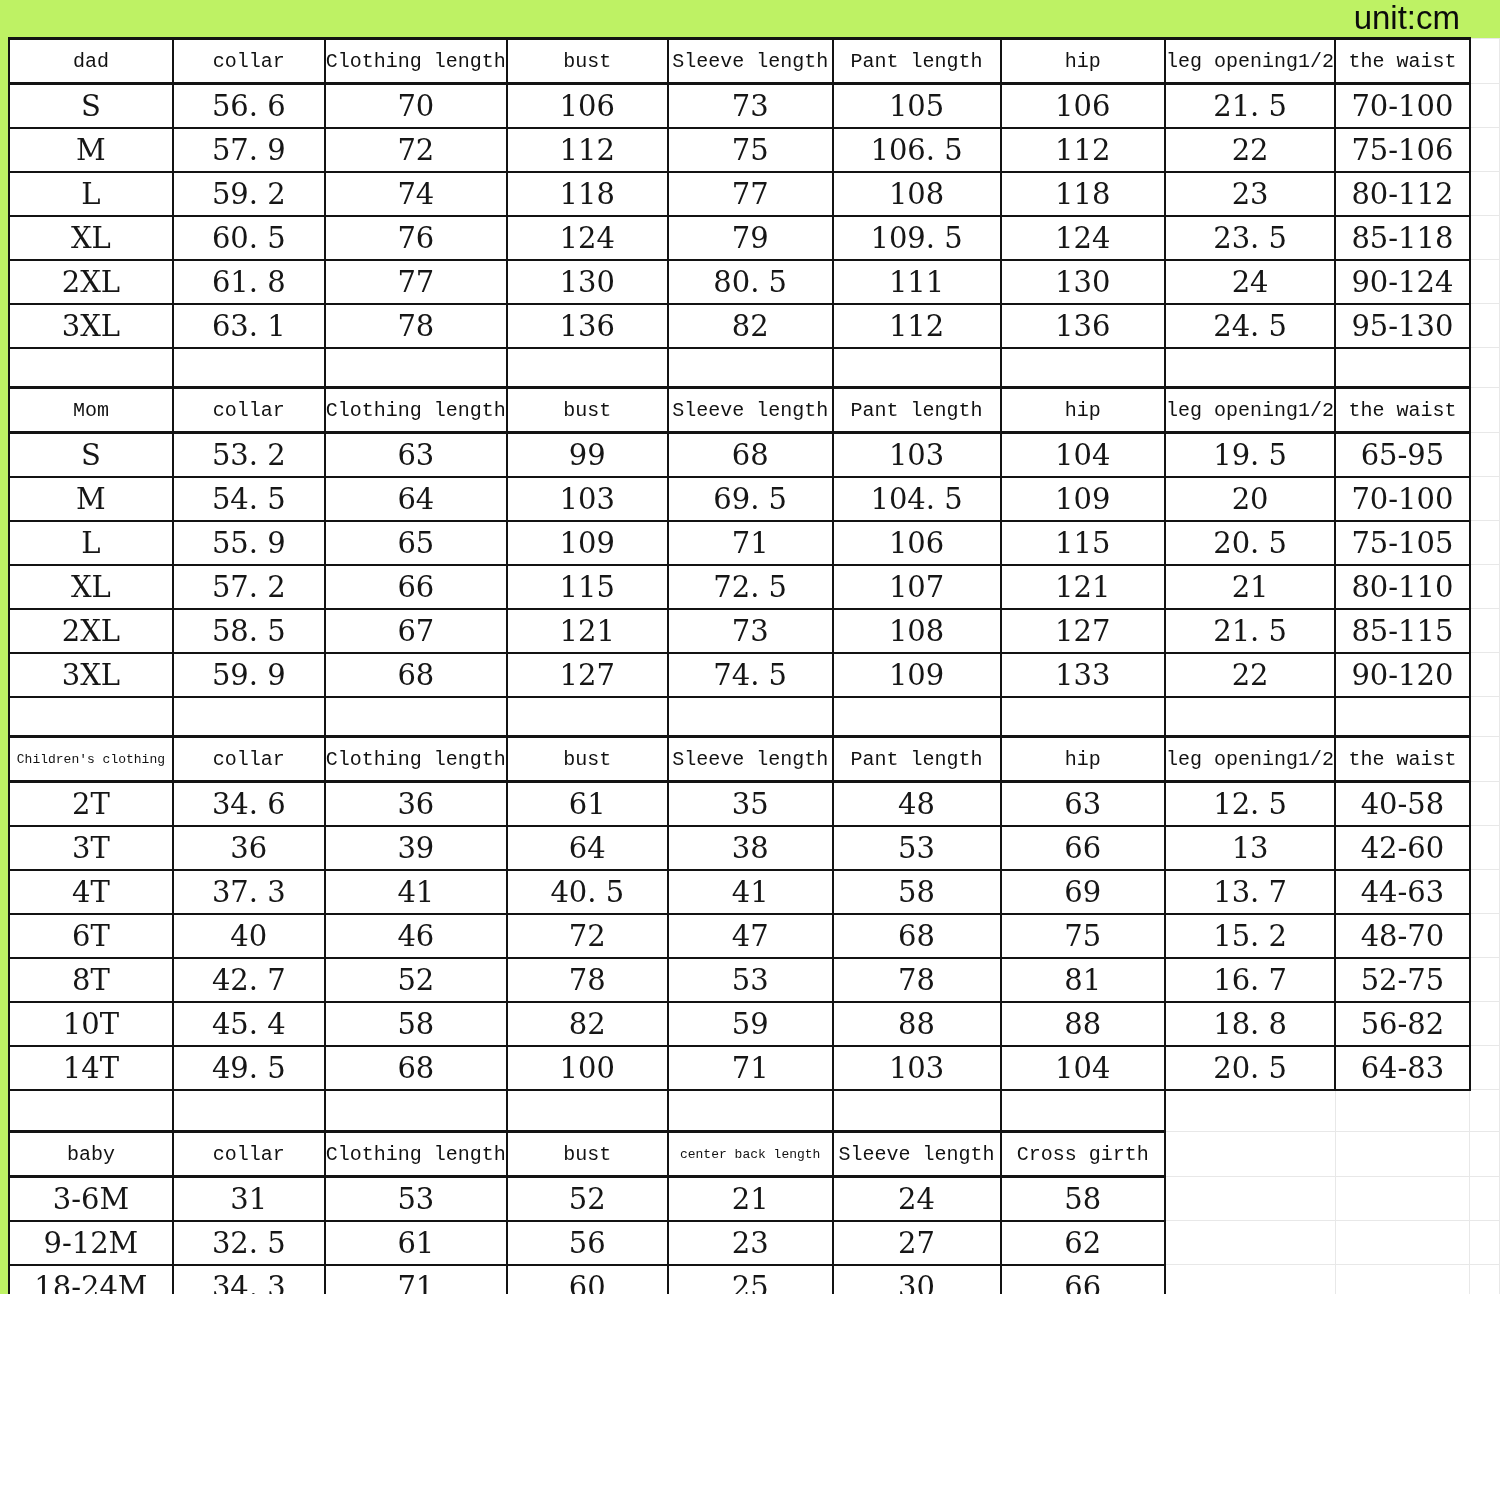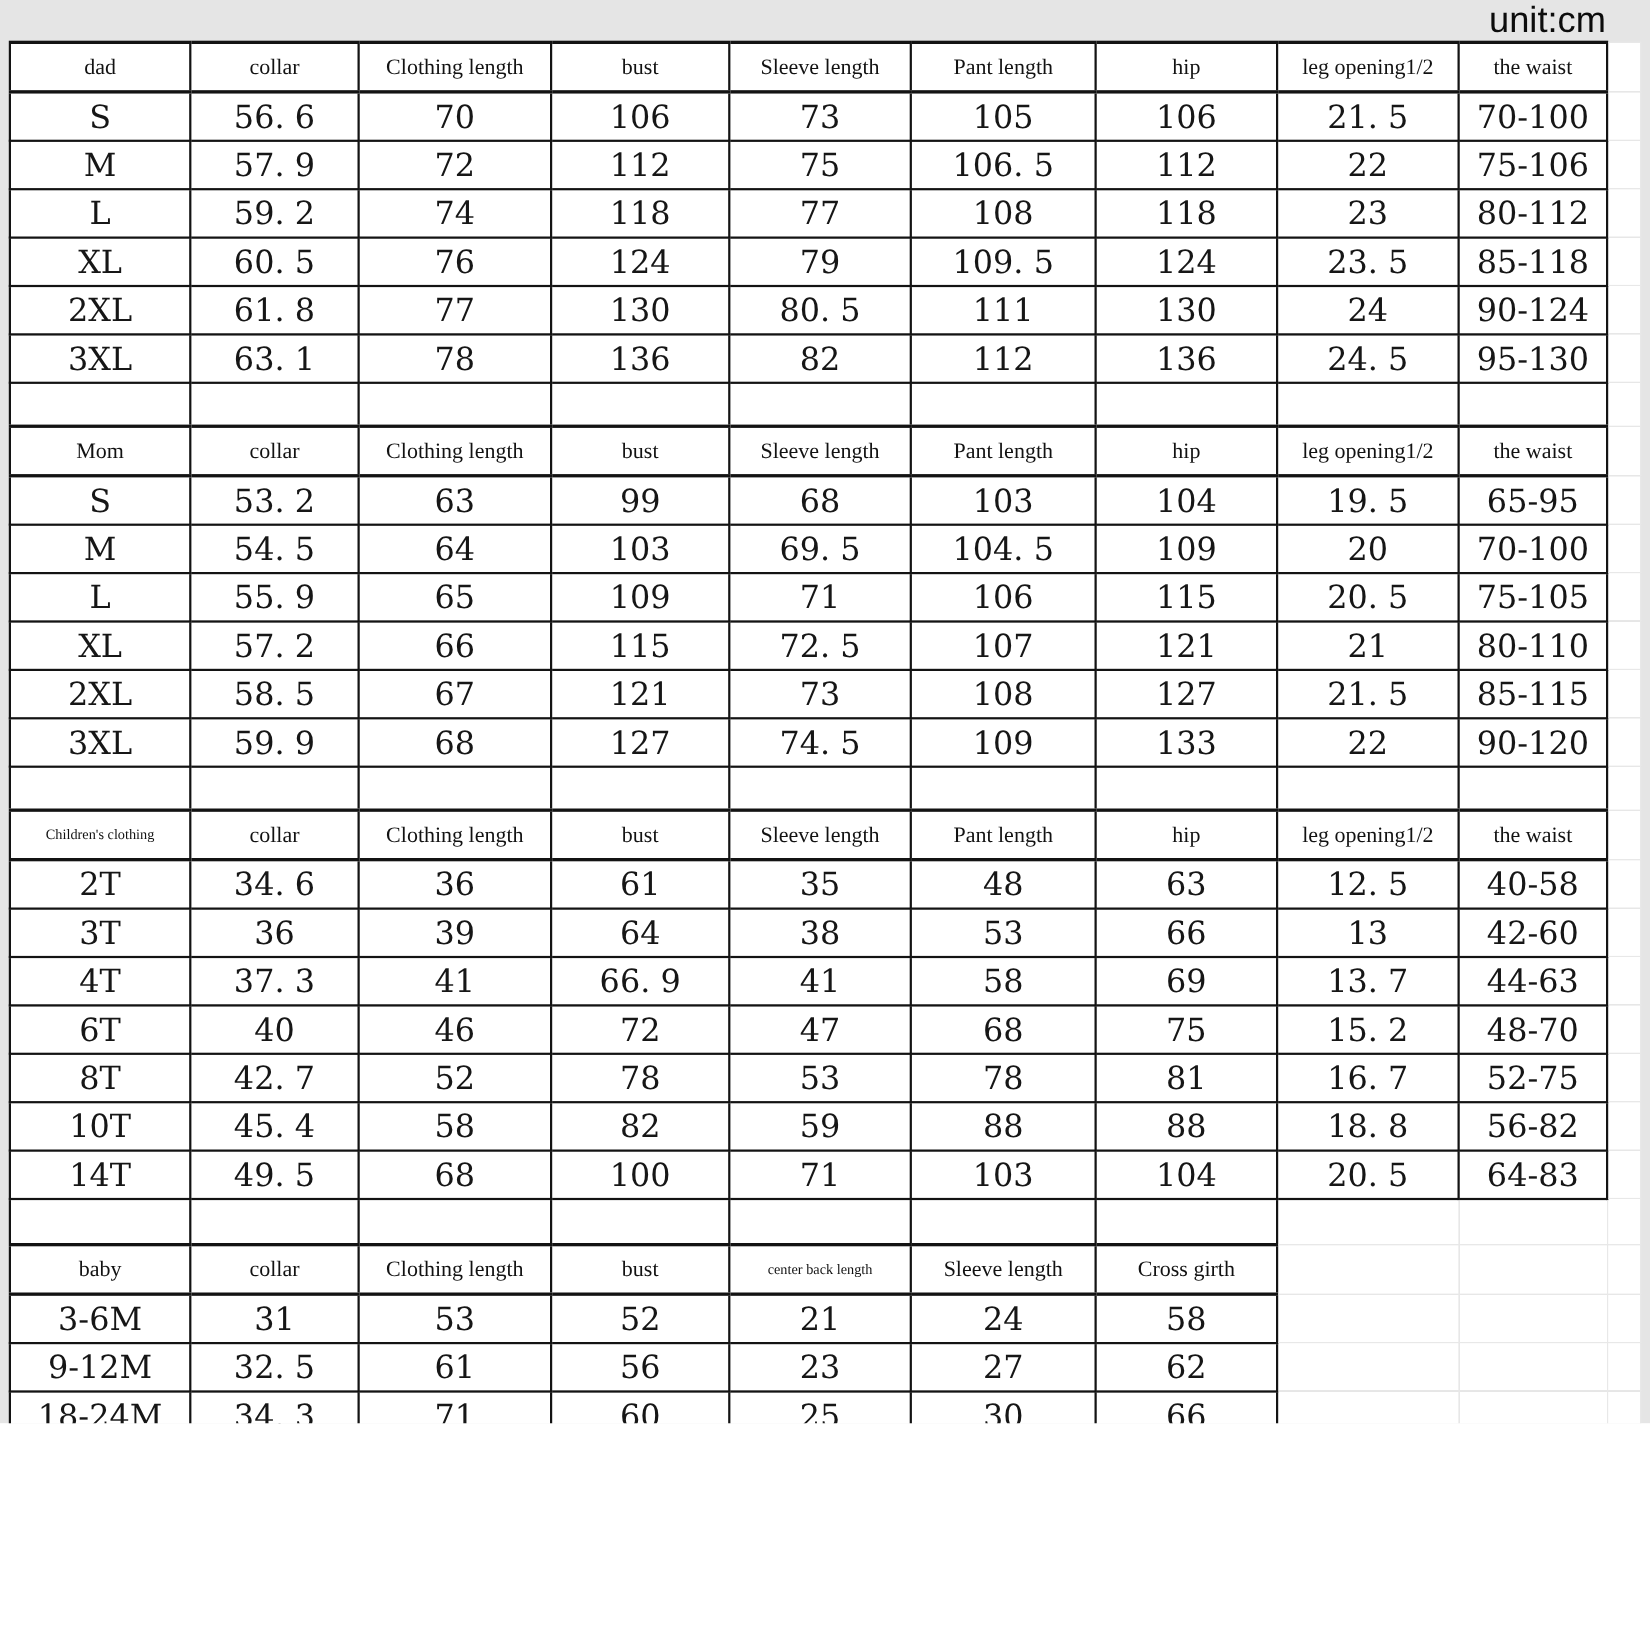--- a/index.html
+++ b/index.html
@@ -1,22 +1,22 @@
 <!DOCTYPE html>
 <html><head>
 <meta charset="utf-8">
 <style>
   html,body{margin:0;padding:0;background:#ffffff;}
-  .canvas{position:relative;width:1500px;height:1294px;background:#e5e5e5;overflow:hidden;}
+  .canvas{position:relative;width:1500px;height:1294px;background:#bef264;overflow:hidden;}
   .unit{position:absolute;top:0;right:40px;font-family:"Liberation Sans",sans-serif;font-size:33px;color:#0c0c0c;line-height:36px;}
   table.sc{position:absolute;left:8px;top:37px;border-collapse:collapse;table-layout:fixed;}
   td{padding:0;margin:0;text-align:center;vertical-align:middle;overflow:hidden;white-space:nowrap;}
   td.b{border:2px solid #131313;background:#ffffff;}
   tr.head td.b{border-top-width:3px;border-bottom-width:3px;}
-  td.h{font-family:Liberation Serif, serif;font-size:20px;color:#121212;text-align:center;}
+  td.h{font-family:Liberation Mono, monospace;font-size:20px;color:#121212;text-align:center;}
   td.hs{font-size:13px;}
   td.d{font-family:"DejaVu Serif","Liberation Serif",serif;font-size:29px;color:#161616;}
   td.g{border:1px solid #e8e8e8;background:#ffffff;}
   tr.head{height:45px;}
   tr.data{height:44px;}
   tr.sp{height:40px;}
   tr.sp3{height:42px;}
 </style>
 </head>
 <body>
@@ -262,21 +262,21 @@
           <td class="b d">53</td>
           <td class="b d">66</td>
           <td class="b d">13</td>
           <td class="b d">42-60</td>
           <td class="g"></td>
         </tr>
         <tr class="data">
           <td class="b d">4T</td>
           <td class="b d">37. 3</td>
           <td class="b d">41</td>
-          <td class="b d">66. 9</td>
+          <td class="b d">40. 5</td>
           <td class="b d">41</td>
           <td class="b d">58</td>
           <td class="b d">69</td>
           <td class="b d">13. 7</td>
           <td class="b d">44-63</td>
           <td class="g"></td>
         </tr>
         <tr class="data">
           <td class="b d">6T</td>
           <td class="b d">40</td>

